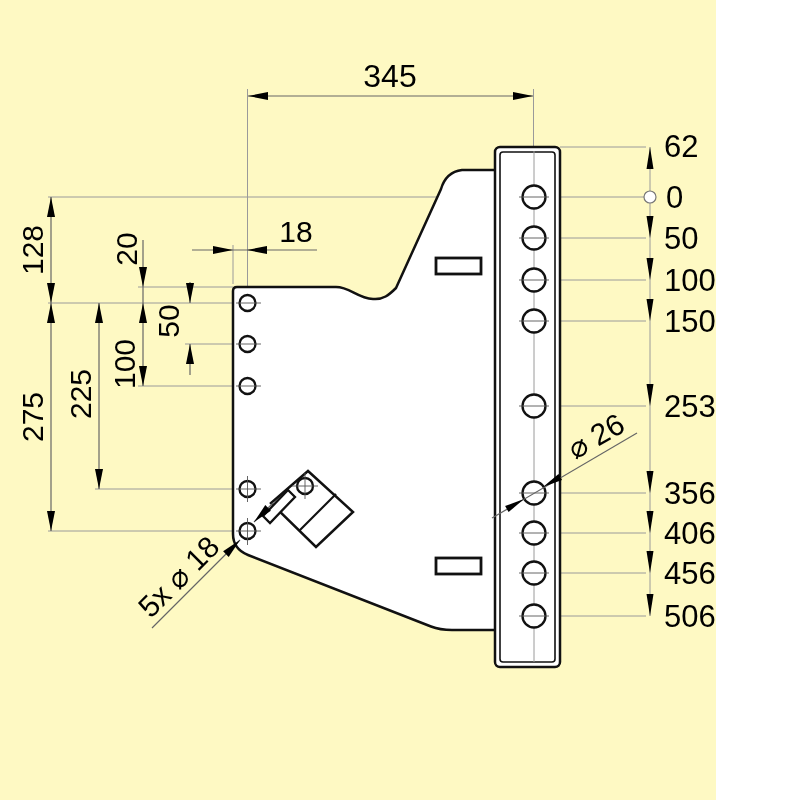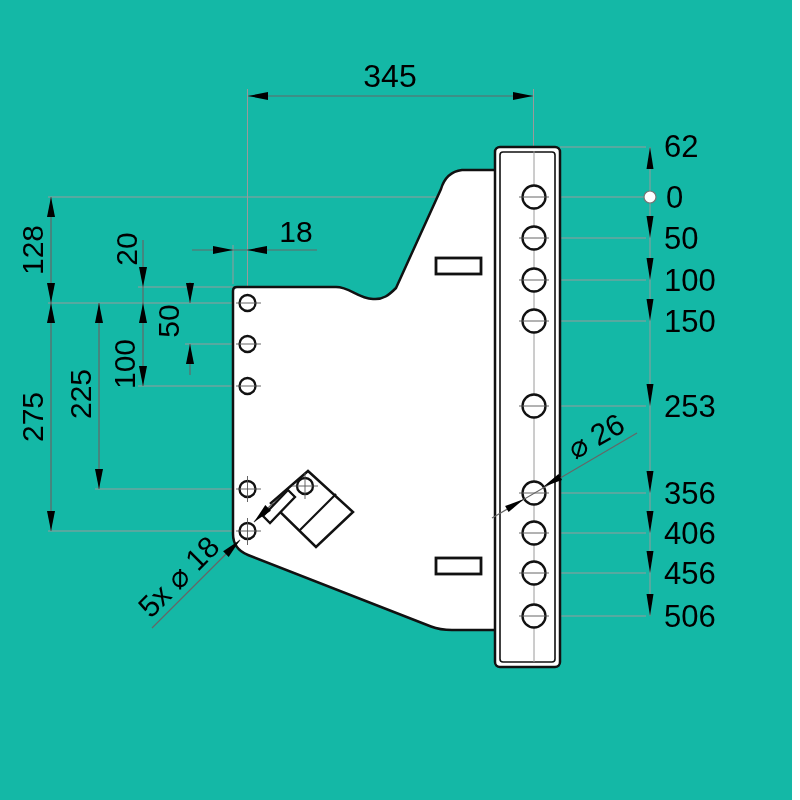--- a/index.html
+++ b/index.html
@@ -1,16 +1,16 @@
 <!DOCTYPE html>
 <html><head>
 <meta charset="utf-8">
 <style>
   html,body{margin:0;padding:0;background:#ffffff;}
-  .stage{width:792px;height:800px;background:#14b8a6;position:relative;font-family:"Liberation Sans",sans-serif;}
+  .stage{width:716px;height:800px;background:#fef9c3;position:relative;font-family:"Liberation Sans",sans-serif;}
   svg{display:block;}
   text{fill:#000;font-family:"Liberation Sans","DejaVu Sans",sans-serif;}
   .ext{stroke:#9a9a9a;stroke-width:1;fill:none;}
   .dim{stroke:#666;stroke-width:1.2;fill:none;}
   .arr{fill:#000;stroke:none;}
   .outline{stroke:#111;stroke-width:2.5;fill:#fff;}
   .outline-thin{stroke:#111;stroke-width:1.6;fill:none;}
   .slot{stroke:#111;stroke-width:2.8;fill:#fff;}
   .hole{stroke:#111;stroke-width:2.3;fill:#fff;}
   .cross{stroke:#555;stroke-width:0.9;fill:none;}

